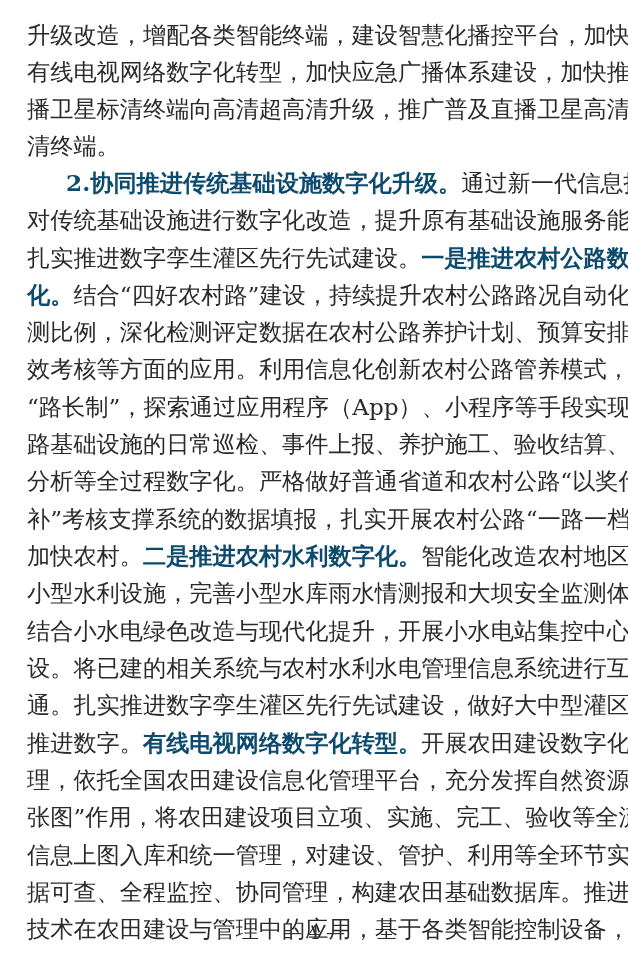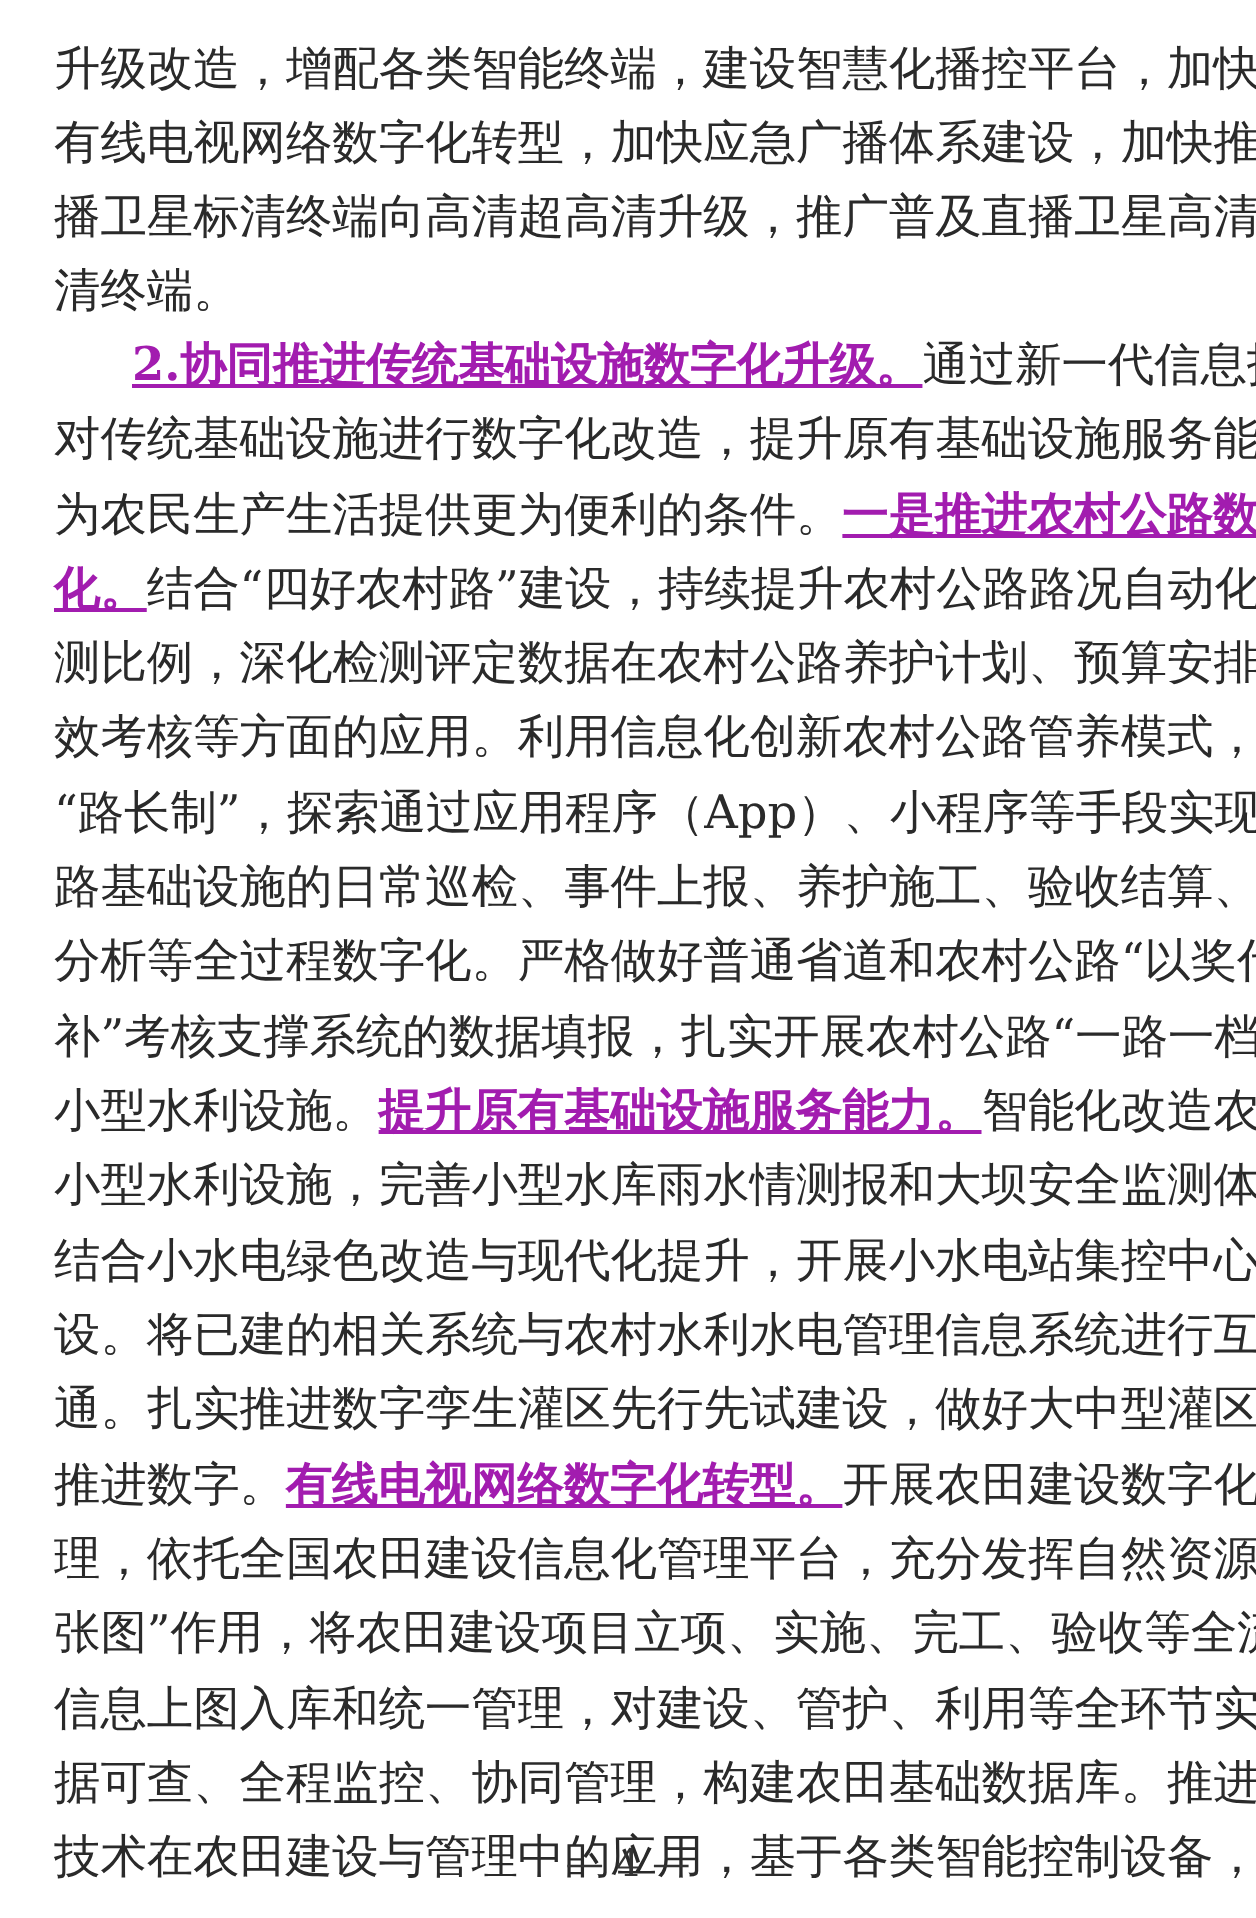--- a/index.html
+++ b/index.html
@@ -34,22 +34,21 @@
   }
   .line.last {
     text-align-last: left;
   }
   .line.indent {
     left: 66px;
     width: 536px;
   }
   .b {
     font-weight: bold;
-    color: #a21caf;
-    text-decoration: underline;
+    color: #0c4a6e;
   }
   .page-number {
     position: absolute;
     left: 0;
     width: 628px;
     top: 918px;
     text-align: center;
     font-size: 19px;
     color: #333333;
     line-height: 28px;
@@ -65,37 +64,37 @@
   <div class="line" style="top:57px"><span>有线电视网络数字化转型，加快应急广播体系建设，加快推进直</span></div>
 
   <div class="line" style="top:94px"><span>播卫星标清终端向高清超高清升级，推广普及直播卫星高清超高</span></div>
 
   <div class="line last" style="top:131px"><span>清终端。</span></div>
 
   <div class="line indent" style="top:168px"><span class="b">2.协同推进传统基础设施数字化升级。</span><span>通过新一代信息技术</span></div>
 
   <div class="line" style="top:205px"><span>对传统基础设施进行数字化改造，提升原有基础设施服务能力，</span></div>
 
-  <div class="line" style="top:243px"><span>为农民生产生活提供更为便利的条件。</span><span class="b">一是推进农村公路数字</span></div>
+  <div class="line" style="top:243px"><span>扎实推进数字孪生灌区先行先试建设。</span><span class="b">一是推进农村公路数字</span></div>
 
   <div class="line" style="top:280px"><span class="b">化。</span><span>结合“四好农村路”建设，持续提升农村公路路况自动化检</span></div>
 
   <div class="line" style="top:317px"><span>测比例，深化检测评定数据在农村公路养护计划、预算安排、绩</span></div>
 
   <div class="line" style="top:354px"><span>效考核等方面的应用。利用信息化创新农村公路管养模式，结合</span></div>
 
   <div class="line" style="top:392px"><span>“路长制”，探索通过应用程序（App）、小程序等手段实现公</span></div>
 
   <div class="line" style="top:429px"><span>路基础设施的日常巡检、事件上报、养护施工、验收结算、统计</span></div>
 
   <div class="line" style="top:466px"><span>分析等全过程数字化。严格做好普通省道和农村公路“以奖代</span></div>
 
   <div class="line" style="top:504px"><span>补”考核支撑系统的数据填报，扎实开展农村公路“一路一档”</span></div>
 
-  <div class="line" style="top:541px"><span>小型水利设施。</span><span class="b">提升原有基础设施服务能力。</span><span>智能化改造农村地区中</span></div>
+  <div class="line" style="top:541px"><span>加快农村。</span><span class="b">二是推进农村水利数字化。</span><span>智能化改造农村地区中</span></div>
 
   <div class="line" style="top:578px"><span>小型水利设施，完善小型水库雨水情测报和大坝安全监测体系。</span></div>
 
   <div class="line" style="top:616px"><span>结合小水电绿色改造与现代化提升，开展小水电站集控中心建</span></div>
 
   <div class="line" style="top:653px"><span>设。将已建的相关系统与农村水利水电管理信息系统进行互联互</span></div>
 
   <div class="line" style="top:690px"><span>通。扎实推进数字孪生灌区先行先试建设，做好大中型灌区等信</span></div>
 
   <div class="line" style="top:728px"><span>推进数字。</span><span class="b">有线电视网络数字化转型。</span><span>开展农田建设数字化管</span></div>

